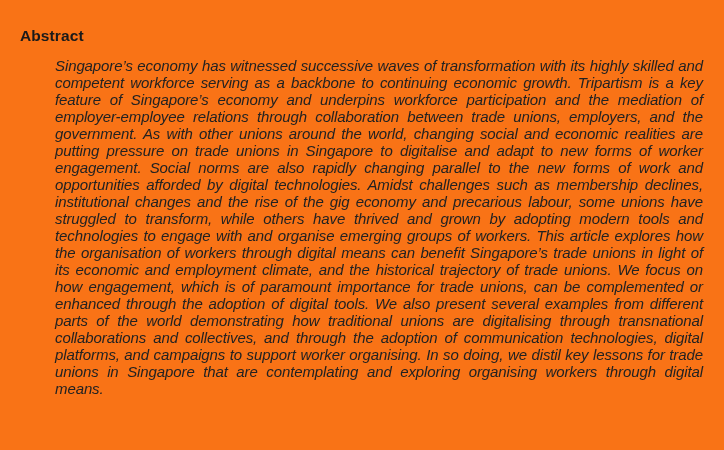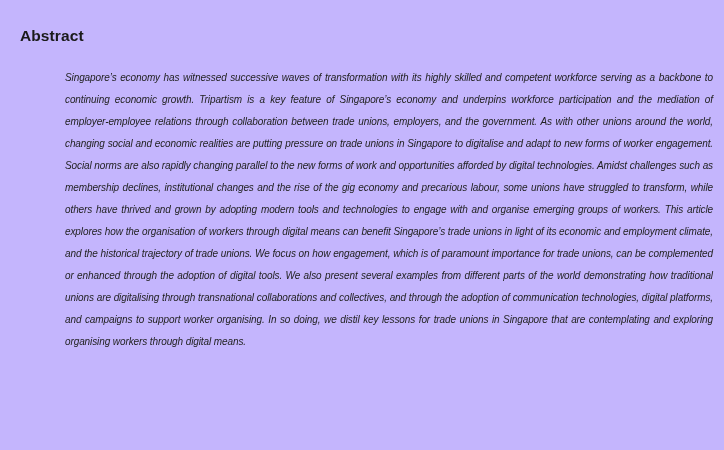--- a/index.html
+++ b/index.html
@@ -4,48 +4,48 @@
 <style>
   html, body {
     margin: 0;
     padding: 0;
     background: #ffffff;
   }
   .page {
     position: relative;
     width: 724px;
     height: 450px;
-    background: #c4b5fd;
+    background: #f97316;
     font-family: "Liberation Sans", sans-serif;
     color: #1f1f1f;
     overflow: hidden;
     box-sizing: border-box;
   }
   .abstract-heading {
     position: absolute;
     left: 20px;
     top: 27px;
     font-size: 15.5px;
     font-weight: bold;
     font-style: normal;
     letter-spacing: 0.1px;
     color: #1a1a1a;
   }
   .abstract-paragraph {
     position: absolute;
     left: 55px;
     top: 57px;
     width: 648px;
-    font-size: 10px;
-    line-height: 22px;
+    font-size: 15px;
+    line-height: 17px;
     font-style: italic;
     text-align: justify;
     letter-spacing: -0.1px;
     color: #222222;
-    margin: 10px;
+    margin: 0;
   }
 </style>
 </head>
 <body>
 
 <div class="page">
   <div class="abstract-heading">Abstract</div>
   <p class="abstract-paragraph">Singapore’s economy has witnessed successive waves of transformation with its highly skilled and competent workforce serving as a backbone to continuing economic growth. Tripartism is a key feature of Singapore’s economy and underpins workforce participation and the mediation of employer-employee relations through collaboration between trade unions, employers, and the government. As with other unions around the world, changing social and economic realities are putting pressure on trade unions in Singapore to digitalise and adapt to new forms of worker engagement. Social norms are also rapidly changing parallel to the new forms of work and opportunities afforded by digital technologies. Amidst challenges such as membership declines, institutional changes and the rise of the gig economy and precarious labour, some unions have struggled to transform, while others have thrived and grown by adopting modern tools and technologies to engage with and organise emerging groups of workers. This article explores how the organisation of workers through digital means can benefit Singapore’s trade unions in light of its economic and employment climate, and the historical trajectory of trade unions. We focus on how engagement, which is of paramount importance for trade unions, can be complemented or enhanced through the adoption of digital tools. We also present several examples from different parts of the world demonstrating how traditional unions are digitalising through transnational collaborations and collectives, and through the adoption of communication technologies, digital platforms, and campaigns to support worker organising. In so doing, we distil key lessons for trade unions in Singapore that are contemplating and exploring organising workers through digital means.</p>
 </div>
 

